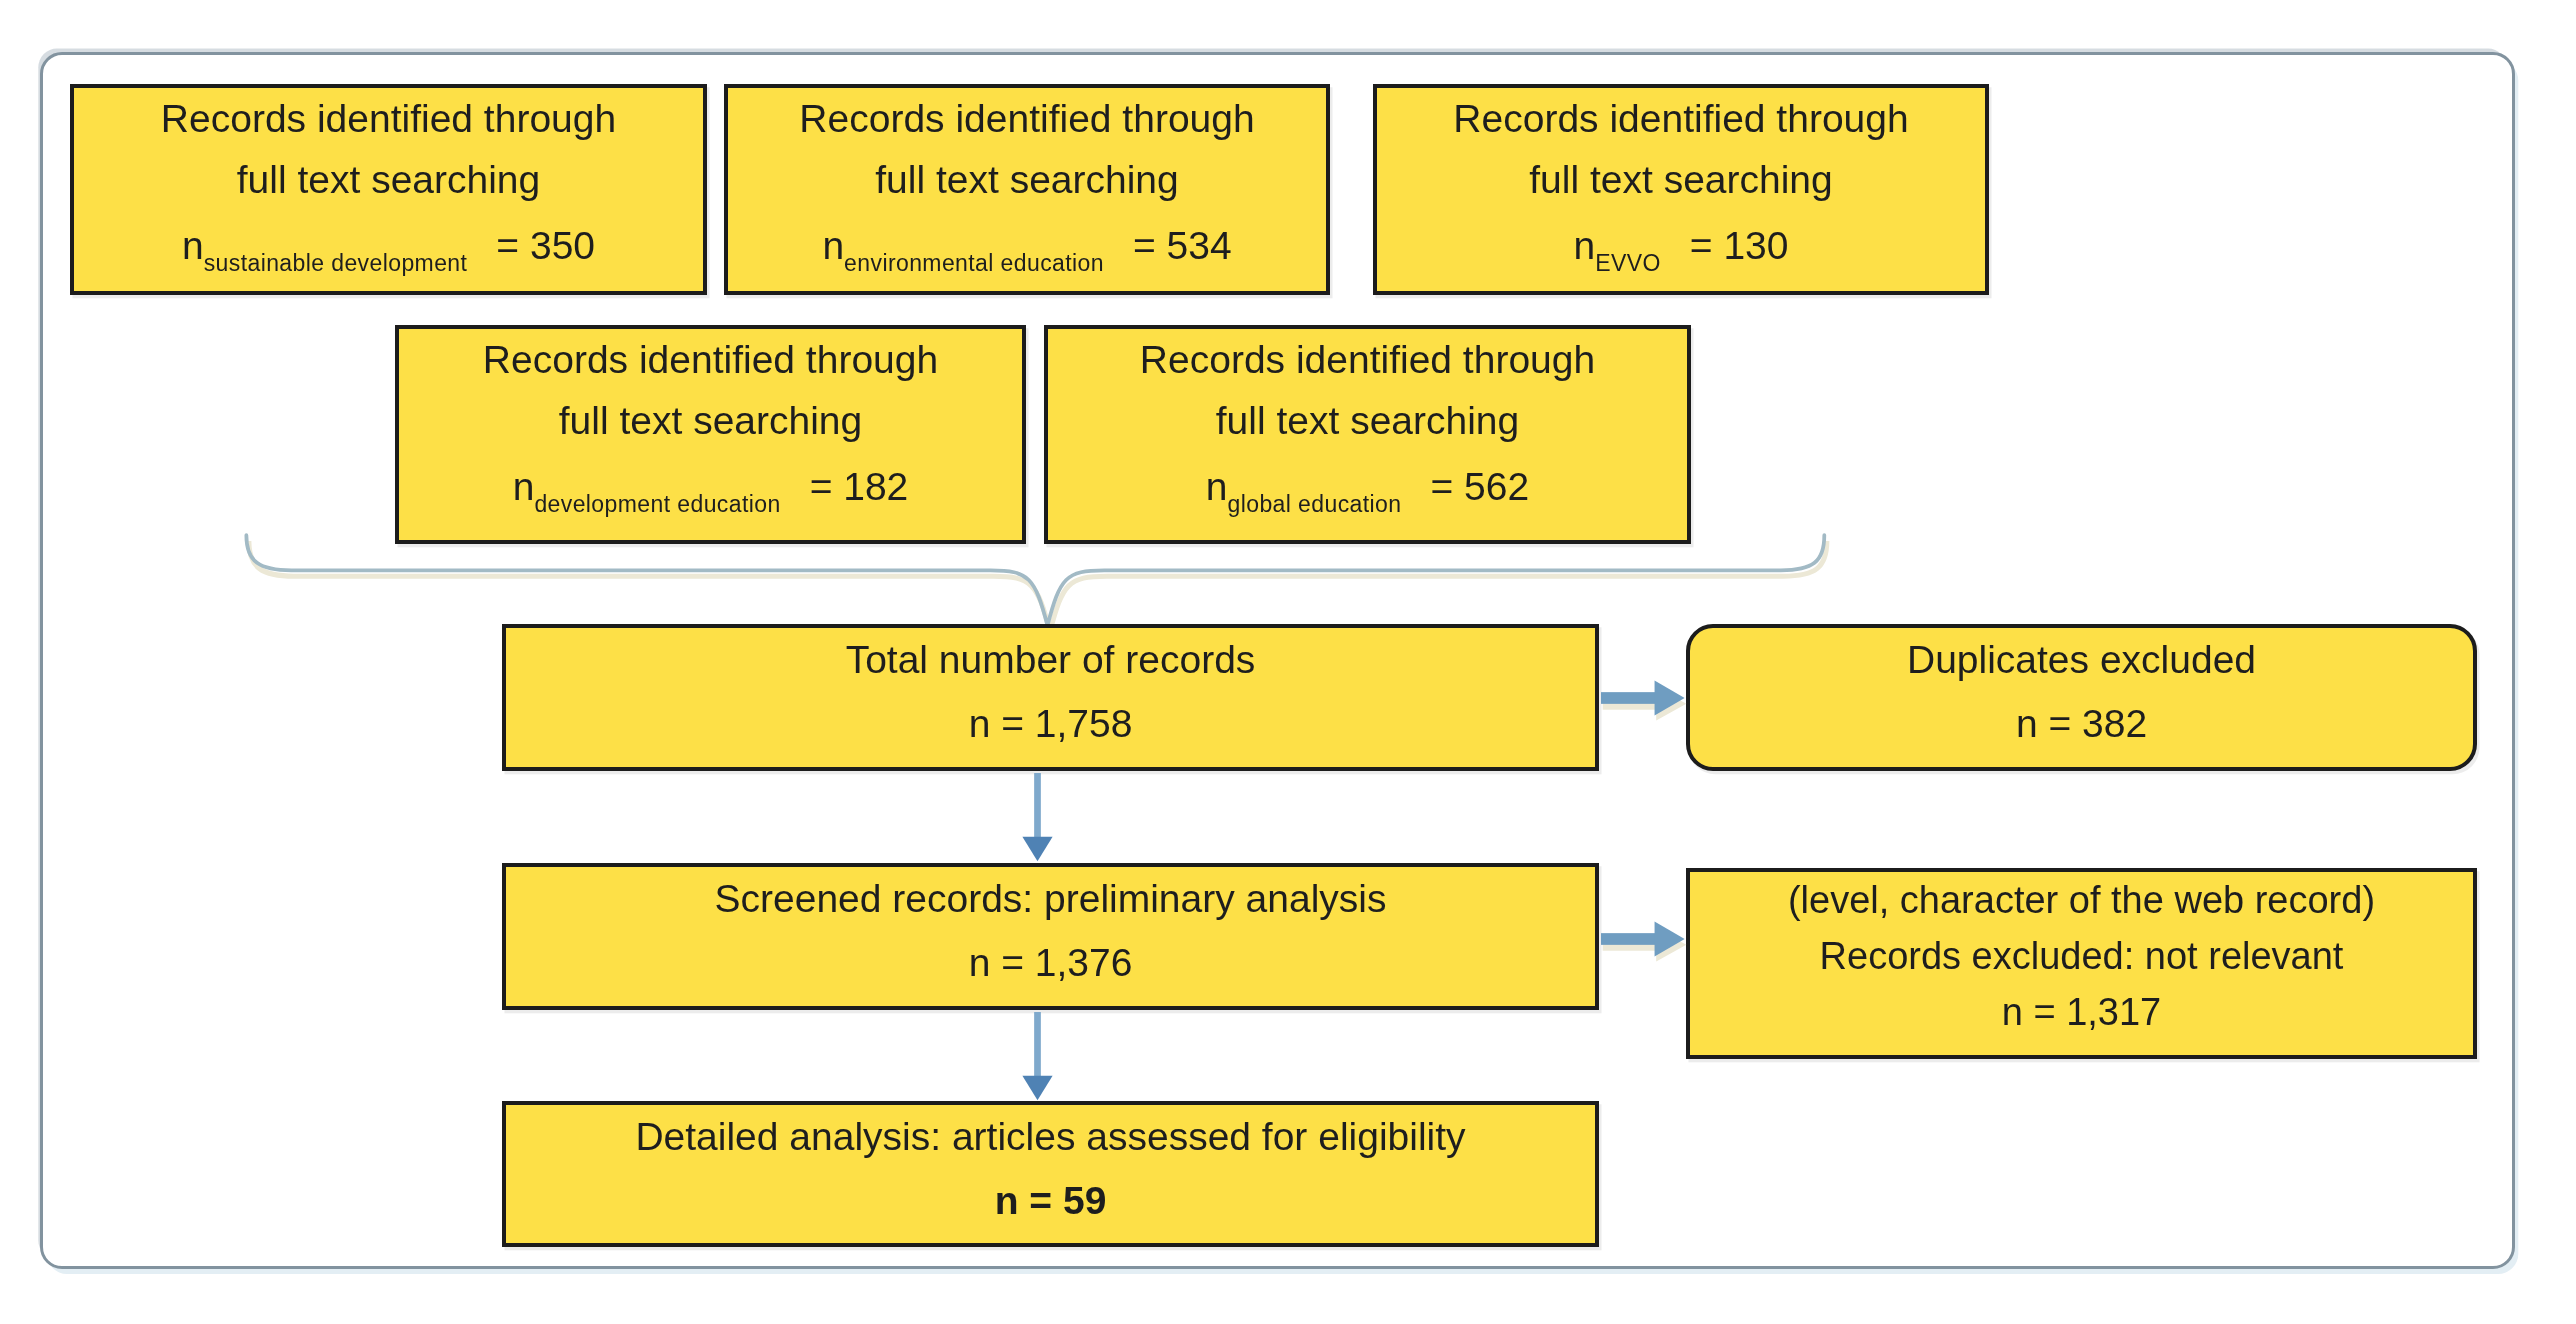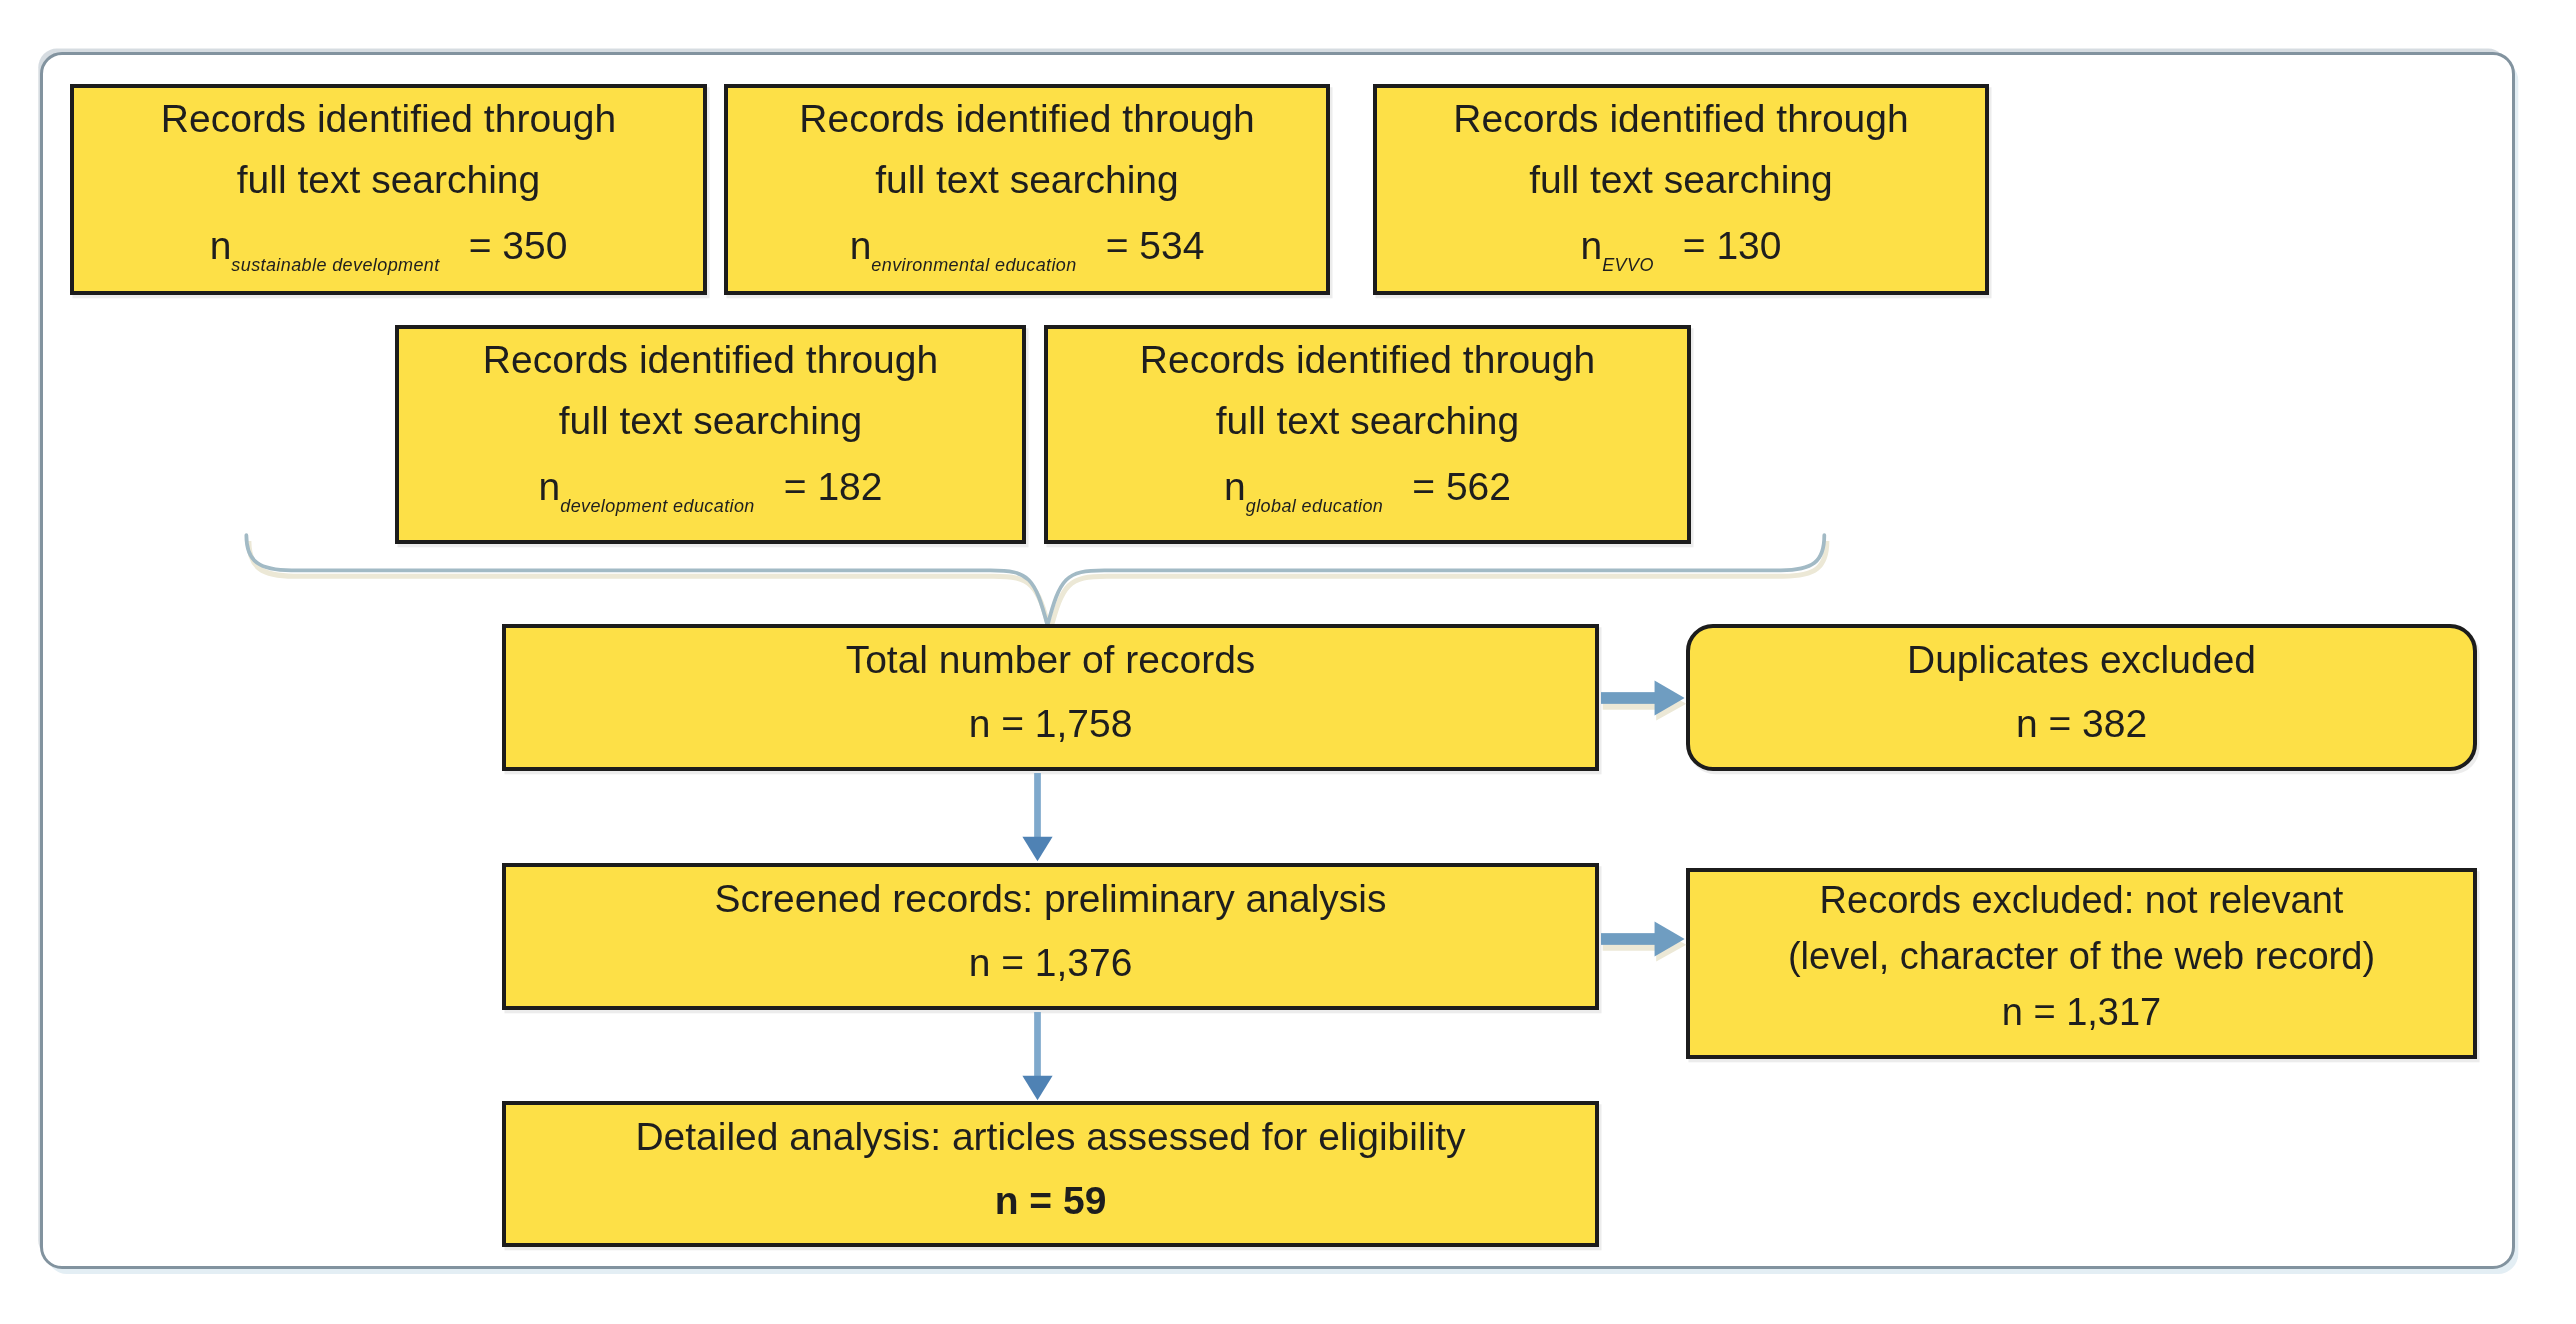--- a/index.html
+++ b/index.html
@@ -31,21 +31,21 @@
     justify-content: flex-start;
     text-align: center;
     box-sizing: border-box;
     box-shadow: 2.5px 3.3px 0 rgba(150,150,150,0.18);
   }
   .line { font-size: 39px; line-height: 61px; white-space: nowrap; }
   .proc-line { font-size: 39px; line-height: 64px; white-space: nowrap; }
   .excl-line { font-size: 38px; line-height: 56px; white-space: nowrap; }
   .nline { margin-top: 5px; }
   .nvar { font-size: 39px; }
-  .nsub { font-size: 18px; font-style: italic; vertical-align: -11.7px; letter-spacing: 0.4px; }
+  .nsub { font-size: 23px; vertical-align: -11.7px; letter-spacing: 0.4px; }
   .nval { font-size: 39px; margin-left: 29px; }
   .bold { font-weight: bold; }
   .arrow-wrap { position: absolute; }
   svg { display: block; }
 </style>
 </head>
 <body>
 
 <div class="stage">
 
@@ -115,22 +115,22 @@
       <polygon points="10,76 46,76 28,105" fill="#4f82b4"></polygon>
     </svg>
   </div>
 
   <div class="fbox" style="left:502px; top:863px; width:1097px; height:147px;">
     <div class="proc-line">Screened records: preliminary analysis</div>
     <div class="proc-line">n = 1,376</div>
   </div>
 
   <div class="fbox" style="left:1686px; top:868px; width:791px; height:191px;">
+    <div class="excl-line">(level, character of the web record)</div>
     <div class="excl-line">Records excluded: not relevant</div>
-    <div class="excl-line">(level, character of the web record)</div>
     <div class="excl-line">n = 1,317</div>
   </div>
 
   <div class="arrow-wrap" style="left:1601px; top:912px;">
     <svg width="87" height="54" viewBox="0 0 104 64">
       <g transform="translate(2,7)" fill="#ece8d6">
         <rect x="0" y="25" width="66" height="14"></rect>
         <polygon points="64,12 64,52 100,32"></polygon>
       </g>
       <rect x="0" y="25" width="66" height="14" fill="#6f9dc1"></rect>

